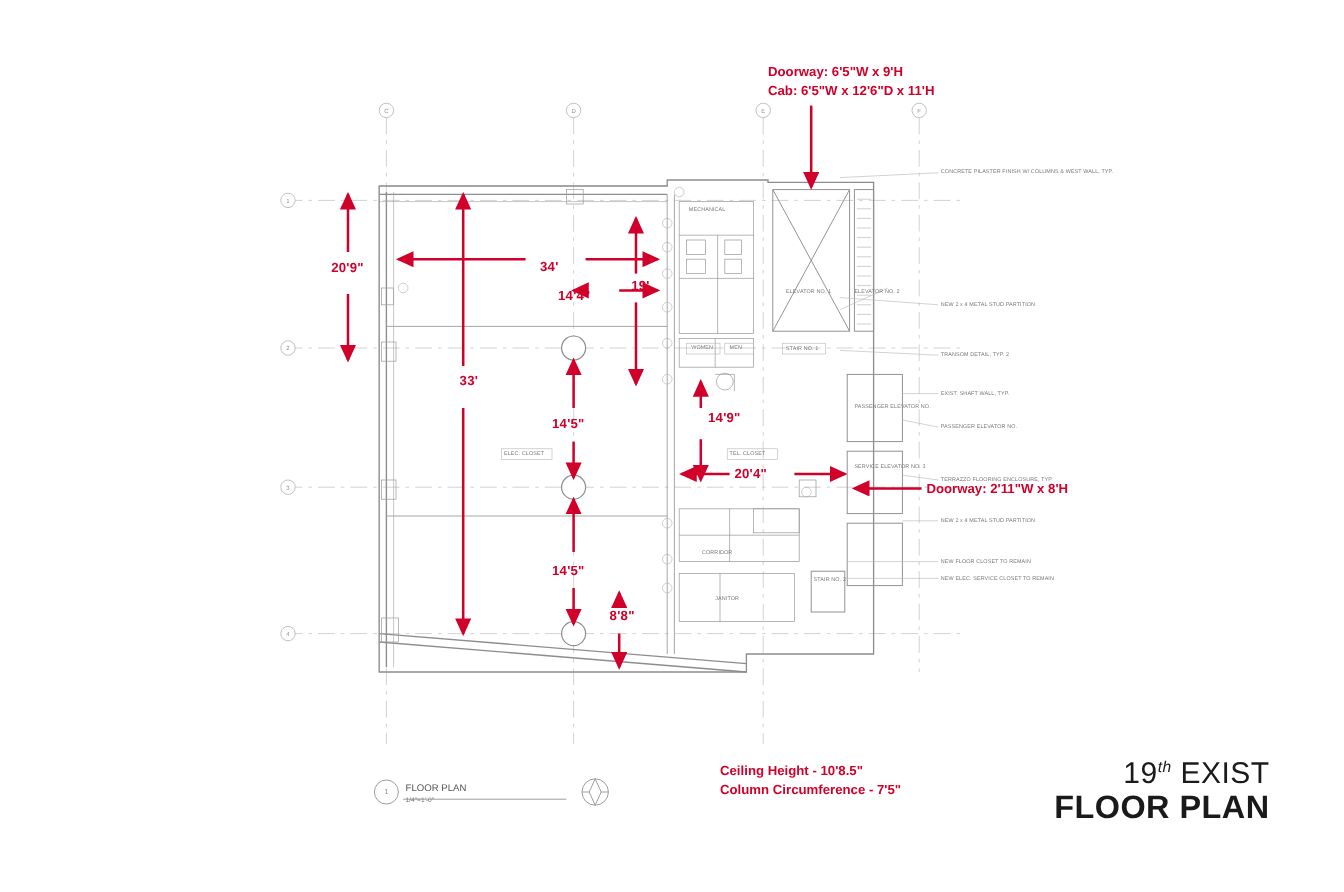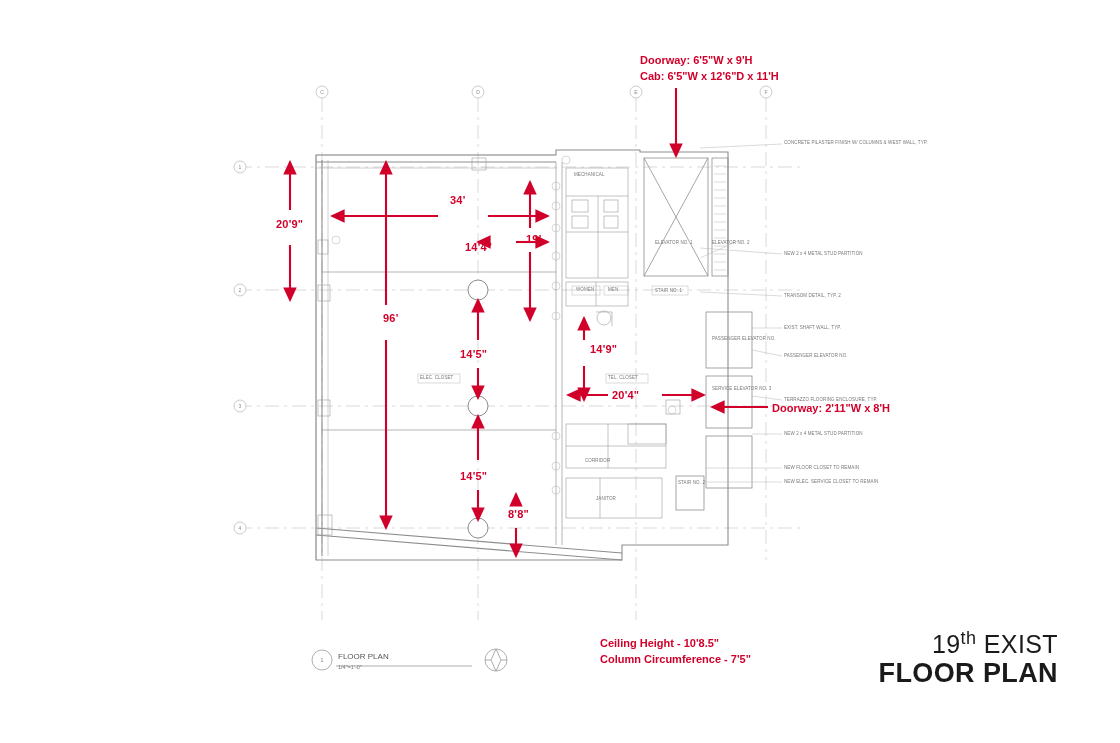--- a/index.html
+++ b/index.html
@@ -55,22 +55,23 @@
     text-align: right;
     color: #1a1a1a;
   }
   .title-line1 {
     font-size: 25px;
     font-weight: normal;
     letter-spacing: .4px;
     line-height: 27px;
   }
   .title-line1 sup {
-    font-size: 18px;
+    font-size: 13px;
     vertical-align: super;
+    font-style: italic;
   }
   .title-line2 {
     font-size: 27px;
     font-weight: bold;
     letter-spacing: .4px;
     line-height: 30px;
   }
   .scale-text {
     position: absolute;
     color: #555;
@@ -339,24 +340,24 @@
       <line x1="568" y1="395" x2="608" y2="395" marker-start="url(#ah2)"></line>
       <line x1="662" y1="395" x2="704" y2="395" marker-end="url(#ah)"></line>
 
       <line x1="676" y1="88" x2="676" y2="156" marker-end="url(#ah)"></line>
 
       <line x1="768" y1="407" x2="712" y2="407" marker-end="url(#ah)"></line>
     </g>
   </svg>
 
   <div class="red-label" style="left:276px; top:218px;">20'9"</div>
-  <div class="red-label" style="left:450px; top:194px;">34'</div>
+  <div class="red-label" style="left:450px; top:217px;">34'</div>
   <div class="red-label" style="left:465px; top:241px;">14'4"</div>
   <div class="red-label" style="left:526px; top:233px;">19'</div>
-  <div class="red-label" style="left:383px; top:312px;">96'</div>
+  <div class="red-label" style="left:383px; top:312px;">33'</div>
   <div class="red-label" style="left:460px; top:348px;">14'5"</div>
   <div class="red-label" style="left:590px; top:343px;">14'9"</div>
   <div class="red-label" style="left:612px; top:389px;">20'4"</div>
   <div class="red-label" style="left:460px; top:470px;">14'5"</div>
   <div class="red-label" style="left:508px; top:508px;">8'8"</div>
 
   <div class="note-block" style="left:640px; top:52px;">
     <div>Doorway: 6'5"W x 9'H</div>
     <div>Cab: 6'5"W x 12'6"D x 11'H</div>
   </div>

